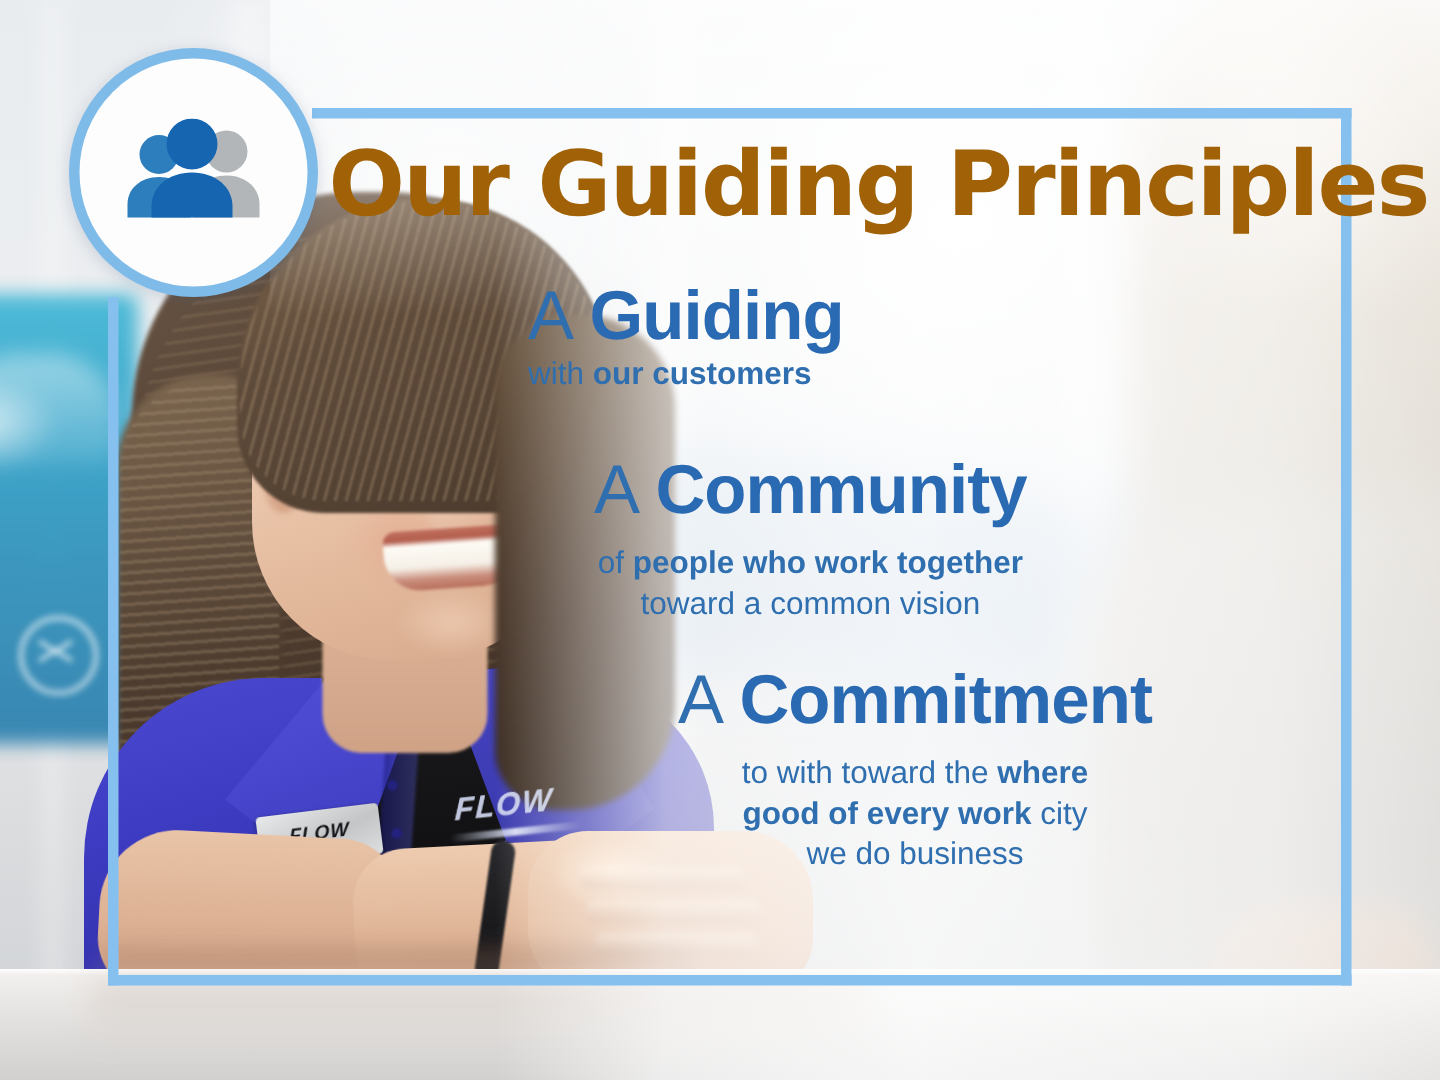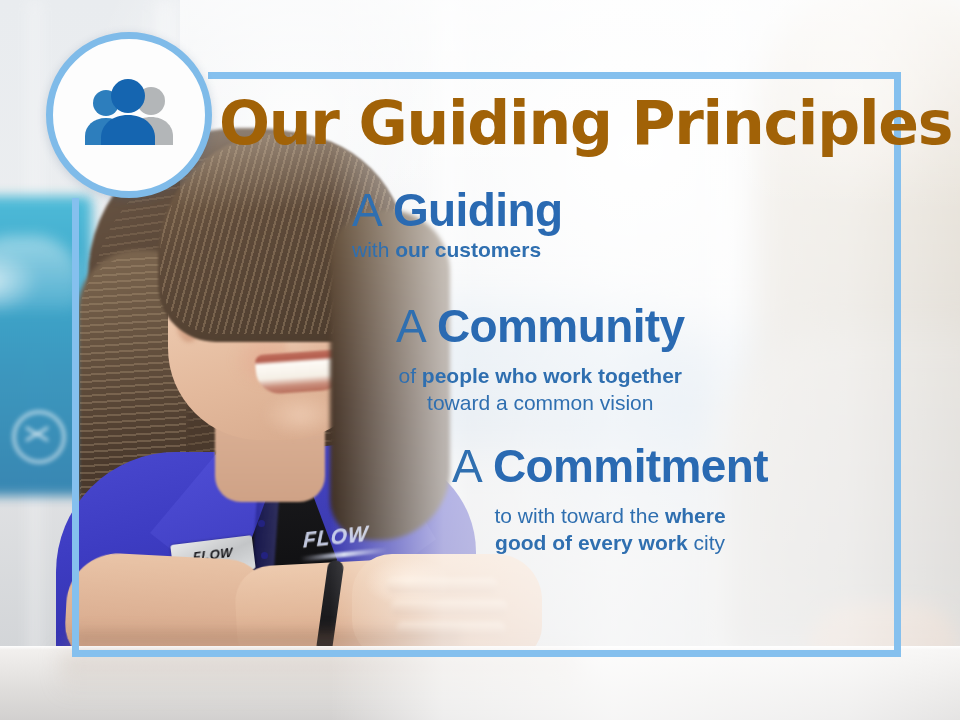--- a/index.html
+++ b/index.html
@@ -508,16 +508,17 @@
     </div>
   </div>
 
   <div class="principle p3">
     <div class="p-head">
       <span>A </span><b>Commitment</b>
     </div>
     <div class="p-sub">
       <div><span>to with toward the </span><b>where</b></div>
       <div><b>good of every work</b><span> city</span></div>
+      <div>we do business</div>
     </div>
   </div>
 
 </div>
 
 </body></html>

